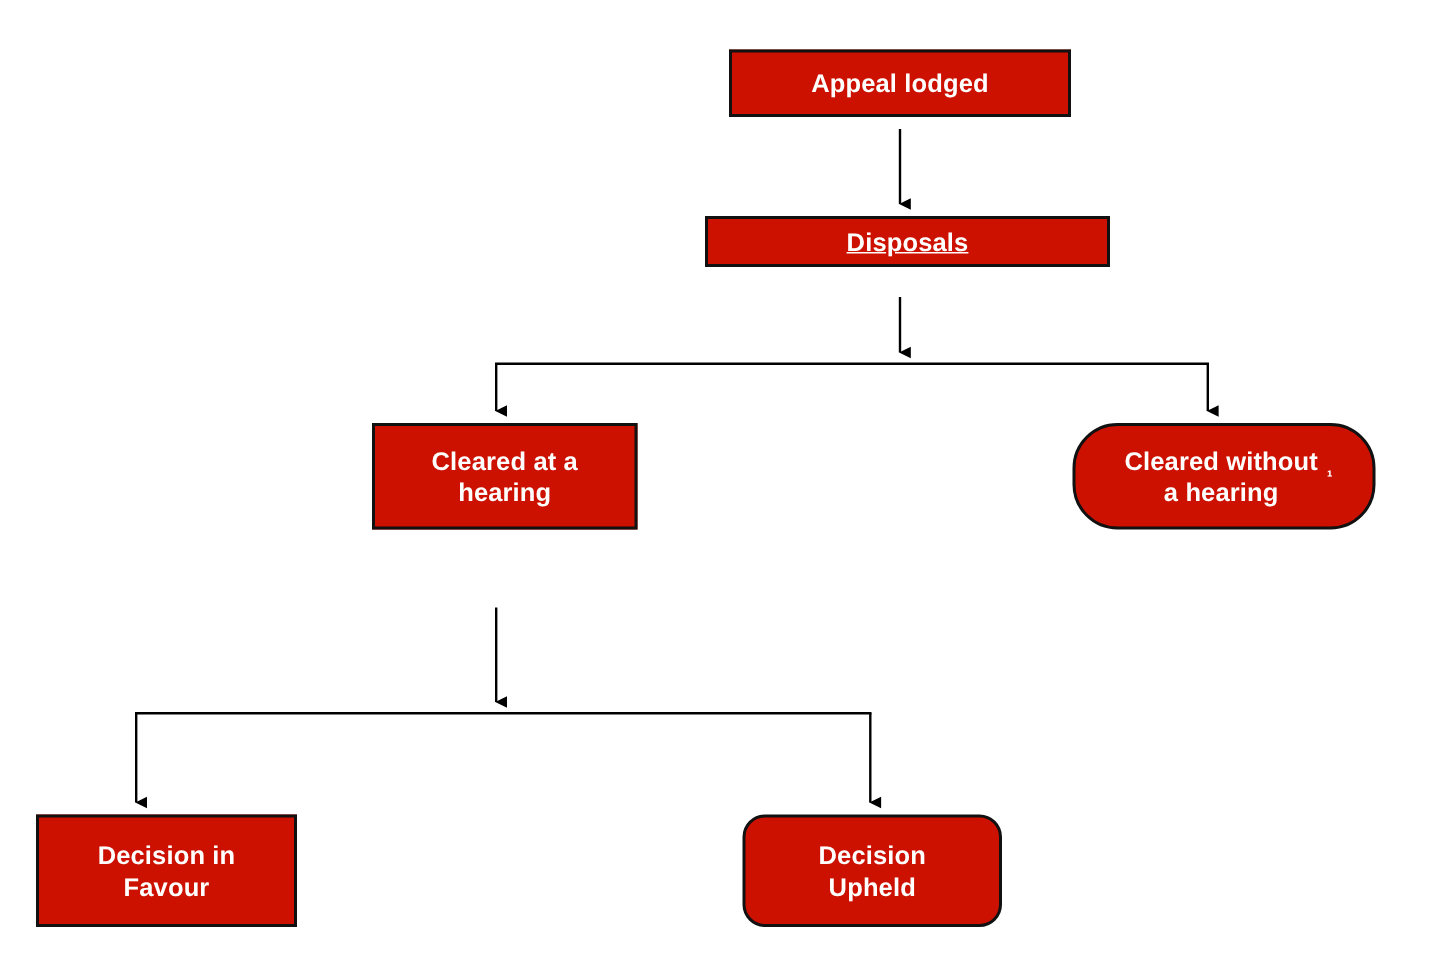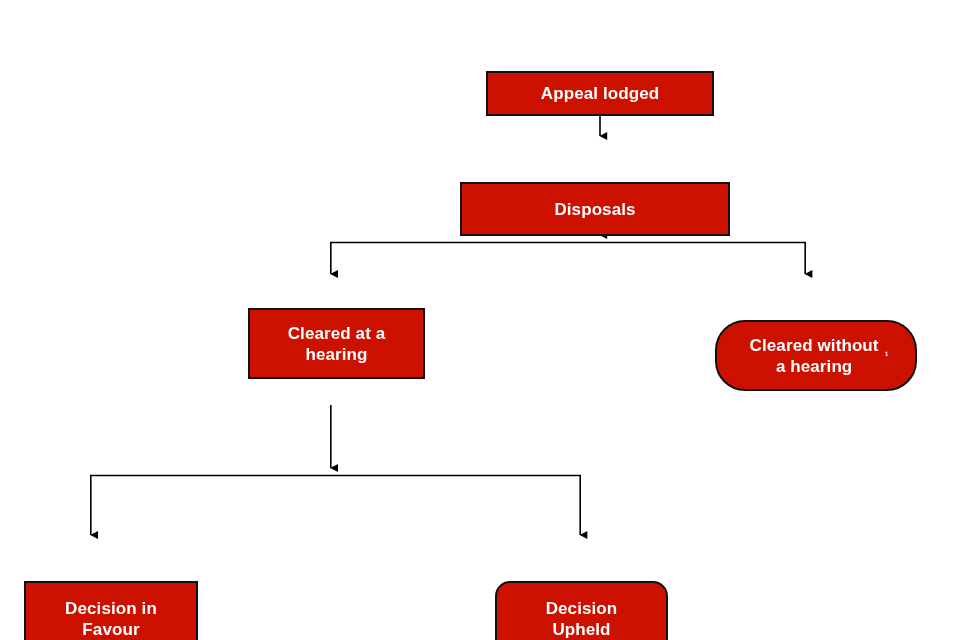--- a/index.html
+++ b/index.html
@@ -32,21 +32,20 @@
     color: #ffffff;
     font-weight: bold;
     font-size: 17px;
     line-height: 21px;
     text-align: center;
     display: flex;
     align-items: center;
     justify-content: center;
     letter-spacing: 0.1px;
     z-index: 2;
-    margin-top: 38px;
   }
   .node-label {
     display: block;
     padding: 0 6px;
     white-space: pre-line;
   }
   .footnote-mark {
     font-size: 11px;
     vertical-align: super;
     line-height: 0;
@@ -86,25 +85,25 @@
       <path d="M90,475.5 L581,475.5" stroke="#000000" stroke-width="1.6" fill="none"></path>
       <line x1="90.8" y1="475.5" x2="90.8" y2="535" stroke="#000000" stroke-width="1.6" marker-end="url(#arrowhead)"></line>
       <line x1="580.2" y1="475.5" x2="580.2" y2="535" stroke="#000000" stroke-width="1.6" marker-end="url(#arrowhead)"></line>
     </g>
   </svg>
 
   <div class="node" style="left:486px; top:33px; width:228px; height:45px;">
     <span class="node-label">Appeal lodged</span>
   </div>
 
-  <div class="node" style="left:460px; top:144px; width:270px; height:54px;">
+  <div class="node" style="left:470px; top:144px; width:270px; height:34px;text-decoration:underline;">
     <span class="node-label">Disposals</span>
   </div>
 
-  <div class="node" style="left:248px; top:270px; width:177px; height:71px;">
+  <div class="node" style="left:248px; top:282px; width:177px; height:71px;">
     <span class="node-label">Cleared at a
 hearing</span>
   </div>
 
   <div class="node" style="left:715px; top:282px; width:202px; height:71px;border-radius:30px;">
     <span class="node-label">Cleared without
 a hearing</span>
       <span class="footnote-mark">¹</span>
   </div>
 

